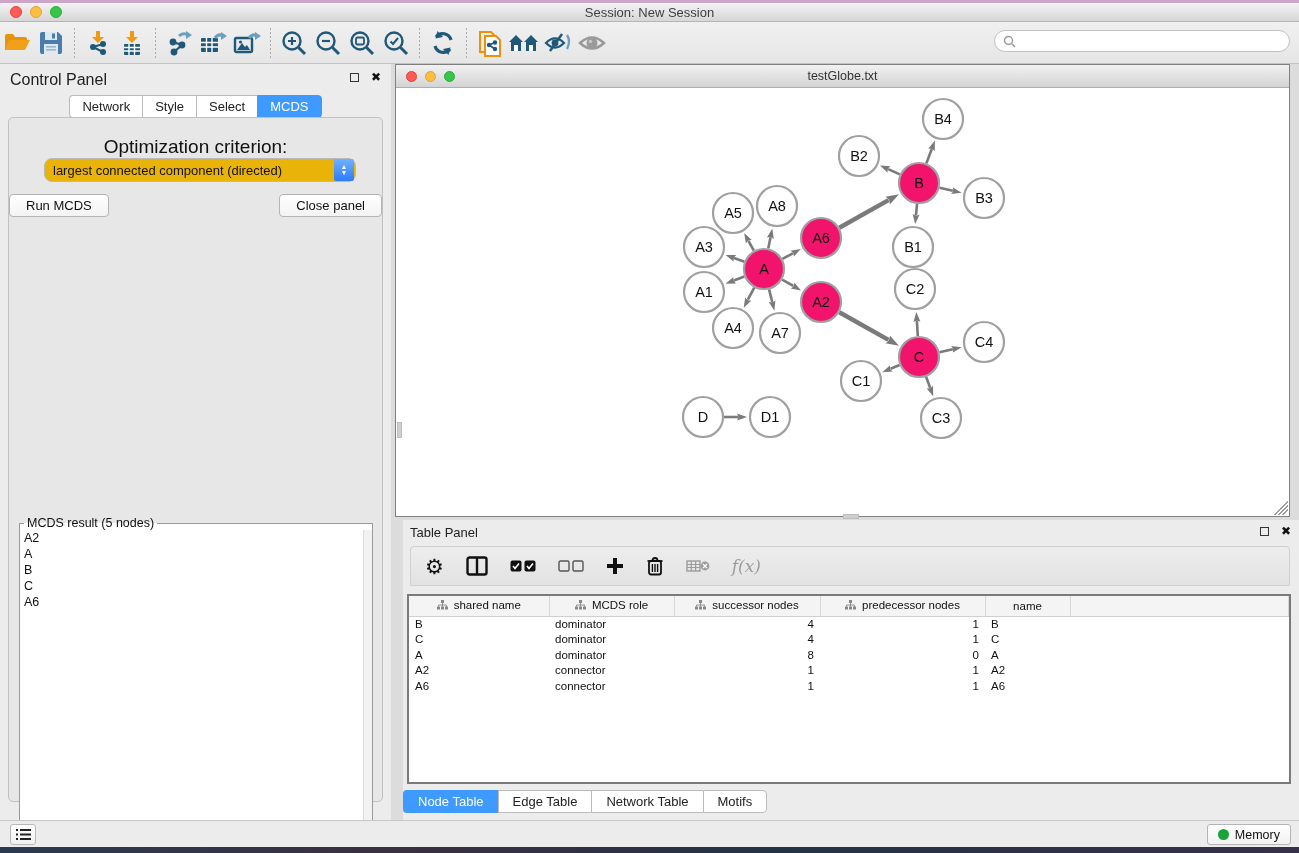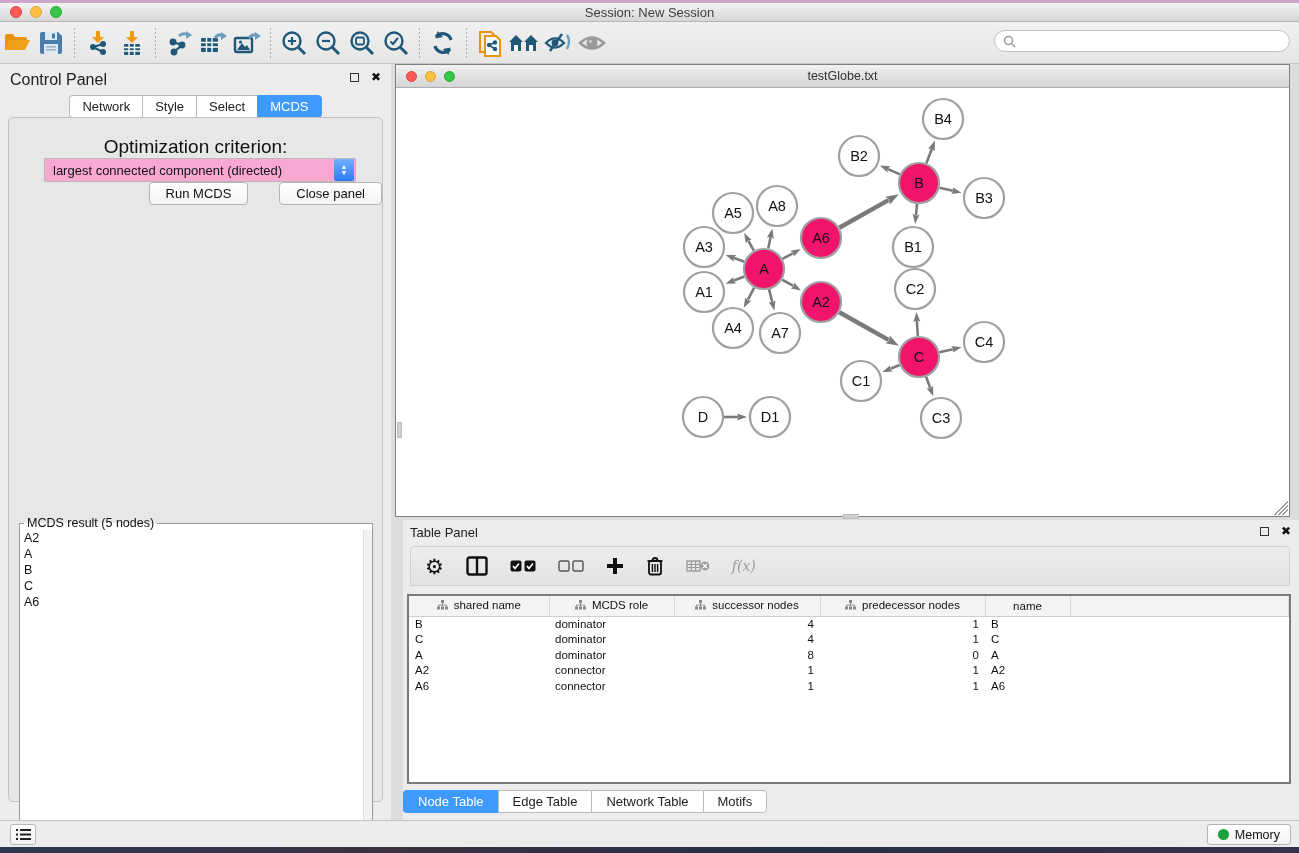--- a/index.html
+++ b/index.html
@@ -41,28 +41,28 @@
   .float-box { width:9px; height:9px; border:1.5px solid #333; display:inline-block; }
   .close-x { font-size:12px; font-weight:bold; color:#111; line-height:1; }
   .cp-tabs { position:absolute; left:0; top:31px; width:100%; display:flex; justify-content:center; }
   .tab { font-size:13px; padding:3px 12px; background:#fff; border:1px solid #bbb; border-right:none; color:#222; }
   .tab:first-child { border-top-left-radius:4px; border-bottom-left-radius:4px; }
   .tab:last-child { border-right:1px solid #bbb; border-top-right-radius:4px; border-bottom-right-radius:4px; }
   .tab.active { background:#3e9afe; border-color:#3e9afe; color:#fff; }
   .cp-body { position:absolute; left:8px; top:53px; width:375px; height:685px;
     background:#e7e7e7; border:1px solid #c2c2c2; border-radius:5px; }
   .opt-label { margin-top:18px; text-align:center; font-size:19px; color:#111; }
-  .dropdown { position:absolute; left:35px; top:40px; width:312px; height:24px; background:#f9a8d4;
-    border:1px solid #b9b9b9; border-radius:1px; display:flex; align-items:center; }
+  .dropdown { position:absolute; left:35px; top:40px; width:312px; height:24px; background:#eab308;
+    border:1px solid #b9b9b9; border-radius:8px; display:flex; align-items:center; }
   .dropdown .dd-text { flex:1; font-size:13px; color:#111; padding-left:8px; }
   .dd-stepper { width:20px; height:22px; margin-right:1px; border-radius:2px;
     background:linear-gradient(#6fb1ff,#2e7bf6); display:flex; flex-direction:column;
     align-items:center; justify-content:center; color:#fff; }
   .dd-stepper span { font-size:7px; line-height:6px; }
-  .cp-buttons { position:absolute; left:0; top:64px; width:100%; display:flex; justify-content:flex-end; gap:31px; }
+  .cp-buttons { position:absolute; left:0; top:76px; width:100%; display:flex; justify-content:space-between; gap:6px; }
   .btn { background:linear-gradient(#ffffff,#f3f3f3); border:1px solid #b4b4b4; border-radius:4px;
     font-size:13px; color:#111; padding:3px 16px; }
   .result-box { position:absolute; left:10px; top:398px; width:354px; height:340px; }
   .result-box fieldset { width:100%; height:100%; border:1px solid #9a9a9a; padding:0; background:#fff; }
   .result-box legend { font-size:12.5px; color:#111; margin-left:4px; padding:0 3px; }
   .result-list { position:relative; width:100%; height:100%; background:#fff; overflow:hidden; }
   .result-list .item { font-size:12.5px; color:#111; padding:0 4px; line-height:16px; }
   .vscroll { position:absolute; right:0; top:0; width:9px; height:100%;
     background:#f2f2f2; border-left:1px solid #ddd; }
 
@@ -87,21 +87,21 @@
 
   
   .table-panel { position:absolute; left:12px; top:456px; width:896px; height:300px; background:#ececec; }
   .tp-header { position:absolute; left:7px; top:5px; font-size:13px; color:#222; }
   .table-panel .panel-ctl { right:8px; top:5px; }
   .tp-toolbar { position:absolute; left:7px; top:26px; width:880px; height:40px;
     background:linear-gradient(#ededed,#e2e2e2); border:1px solid #d0d0d0; border-radius:4px 4px 0 0;
     display:flex; align-items:center; gap:22px; padding-left:14px; }
   .tp-toolbar .ticon { display:flex; align-items:center; justify-content:center; }
   .gear { font-size:21px; color:#111; line-height:1; }
-  .fx { font-family:"DejaVu Serif","Liberation Serif",serif; font-style:italic; font-size:14px; color:#9c9c9c; }
+  .fx { font-family:"DejaVu Serif","Liberation Serif",serif; font-style:italic; font-size:17px; color:#9c9c9c; }
   .table-area { position:absolute; left:4px; top:74px; width:884px; height:190px;
     background:#fff; border:2px solid #7a7a7a; overflow:hidden; }
   table.data { border-collapse:collapse; width:100%; table-layout:fixed;padding-left:16px; }
   table.data th { background:#f4f4f4; border-right:1px solid #d8d8d8; border-bottom:1px solid #cfcfcf;
     font-weight:normal; font-size:11.5px; color:#111; height:20px; text-align:center; white-space:nowrap; overflow:hidden; }
   table.data th .hicon { display:inline-block; vertical-align:-1px; margin-right:6px; }
   table.data td { font-size:11.5px; color:#111; height:15.5px; padding:0 6px; white-space:nowrap; overflow:hidden; }
   td.num { text-align:right; }
   .tp-tabs { position:absolute; left:0; top:270px; width:100%; display:flex; justify-content:flex-start; }
   .tp-tabs .tab { padding:3px 14px; font-size:13px; }

